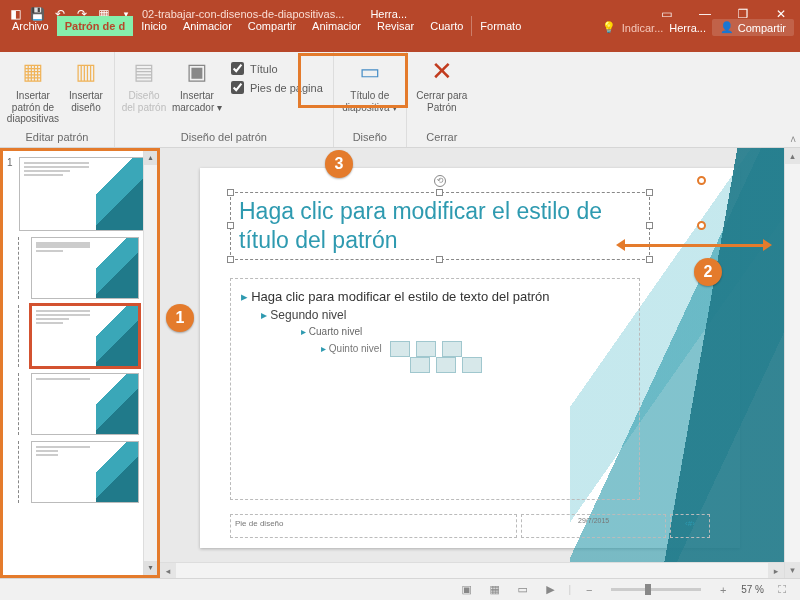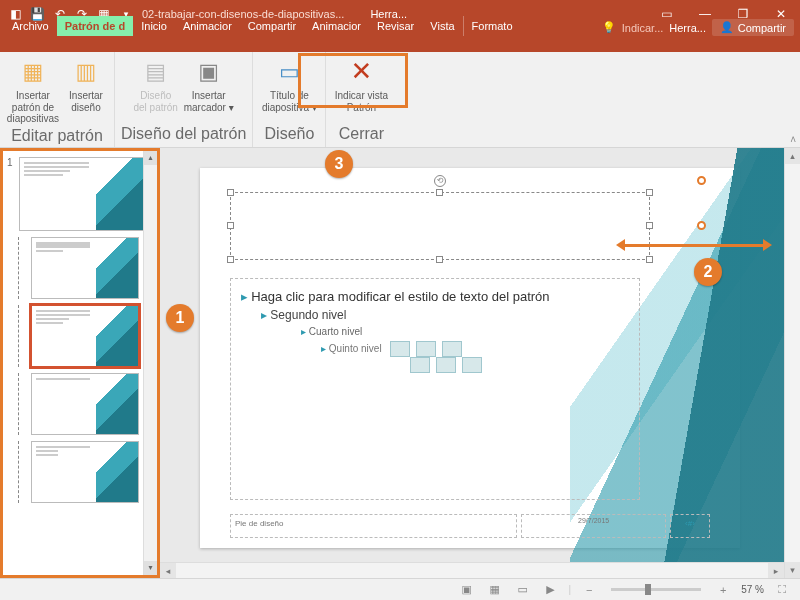--- a/index.html
+++ b/index.html
@@ -21,21 +21,21 @@
   .tellme { margin-left: auto; display:flex; align-items:center; gap:6px; color:#f5c8bb; font-size:11px; padding-right:6px; }
   .tellme .user { color:#fff; }
   .tellme .share { background: rgba(255,255,255,0.15); padding:2px 8px; border-radius:2px; display:flex; align-items:center; gap:4px; color:#fff; }
   
   
   .ribbon { height: 96px; background: #F1F1F1; border-bottom:1px solid #d6d6d6; display:flex; position:relative; }
   .group { border-right:1px solid #ddd; padding:4px 6px 2px 6px; display:flex; flex-direction:column; align-items:center; justify-content:space-between; }
   .group .ctrls { display:flex; align-items:flex-start; gap:4px; flex:1; }
   .bigbtn { width:54px; display:flex; flex-direction:column; align-items:center; font-size:10px; text-align:center; line-height:1.15; gap:2px; color:#5a5a5a; }
   .bigbtn .bico { width:32px; height:32px; display:flex; align-items:center; justify-content:center; font-size:22px; }
-  .group .glabel { font-size:16px; color:#6a6a6a; padding:2px 0; }
+  .group .glabel { font-size:11px; color:#6a6a6a; padding:2px 0; }
   .checkrow { display:flex; flex-direction:column; align-items:flex-start; gap:6px; font-size:11px; color:#5a5a5a; padding:6px 4px; }
   .checkrow label { display:flex; align-items:center; gap:6px; }
   .checkrow input { accent-color:#555; }
   .disabled { color:#bdbdbd; }
   
   
   .highlight-box { position:absolute; border:3px solid #E47B2C; pointer-events:none; }
   
   
   .workspace { display:flex; height: calc(600px - 28px - 24px - 96px - 22px); }
@@ -138,21 +138,21 @@
 </div>
 
 <div class="tabsbar">
   <div class="tab">Archivo</div>
   <div class="tab active">Patrón de d</div>
   <div class="tab">Inicio</div>
   <div class="tab">Animacior</div>
   <div class="tab">Compartir</div>
   <div class="tab">Animacior</div>
   <div class="tab">Revisar</div>
-  <div class="tab">Vista</div>
+  <div class="tab">Cuarto</div>
   <div class="tab" style="border-left:1px solid rgba(255,255,255,0.3)">Formato</div>
   <div class="tellme">
     <span>💡</span>
     <span>Indicar...</span>
     <span class="user">Herra...</span>
     <span class="share">
       <span>👤</span>
       <span>Compartir</span>
     </span>
   </div>
@@ -176,40 +176,50 @@
   <div class="group">
     <div class="ctrls">
       <div class="bigbtn disabled" style="width:46px">
         <div class="bico">▤</div>
         <span>Diseño del patrón</span>
       </div>
       <div class="bigbtn" style="width:52px">
         <div class="bico" style="color:#888">▣</div>
         <span>Insertar marcador ▾</span>
       </div>
+      <div class="checkrow">
+        <label>
+          <input type="checkbox" checked="" style="">
+          <span>Título</span>
+        </label>
+        <label>
+          <input type="checkbox" checked="" style="">
+          <span>Pies de página</span>
+        </label>
+      </div>
     </div>
     <div class="glabel">Diseño del patrón</div>
   </div>
 
 
   <div class="group">
     <div class="ctrls">
       <div class="bigbtn" style="width:60px">
         <div class="bico" style="color:#4a8fc7">▭</div>
         <span>Título de diapositiva ▾</span>
       </div>
     </div>
     <div class="glabel">Diseño</div>
   </div>
 
   <div class="group" style="border-right:none">
     <div class="ctrls">
       <div class="bigbtn" style="width:58px">
         <div class="bico" style="color:#c23c1f;font-size:26px">✕</div>
-        <span>Indicar vista Patrón</span>
+        <span>Cerrar para Patrón</span>
       </div>
     </div>
     <div class="glabel">Cerrar</div>
   </div>
   <div style="position:absolute;right:4px;bottom:2px;font-size:10px;color:#888">˄</div>
 </div>
 
 <div class="highlight-box" style="left:298px;top:53px;width:110px;height:55px"></div>
 
 <div class="workspace">
@@ -283,20 +293,21 @@
       <div class="titlebox">
         <span class="rot">⟲</span>
         <span class="handle h-tl"></span>
         <span class="handle h-tm"></span>
         <span class="handle h-tr"></span>
         <span class="handle h-ml"></span>
         <span class="handle h-mr"></span>
         <span class="handle h-bl"></span>
         <span class="handle h-bm"></span>
         <span class="handle h-br"></span>
+        <span>Haga clic para modificar el estilo de título del patrón</span>
       </div>
       <div class="bodybox">
         <ul>
           <li class="l1">Haga clic para modificar el estilo de texto del patrón</li>
           <li class="l2">Segundo nivel</li>
           <li class="l4">Cuarto nivel</li>
           <li class="l5">
             <span>Quinto nivel</span>
             <span class="phicons">
               <span class="pi"></span>

